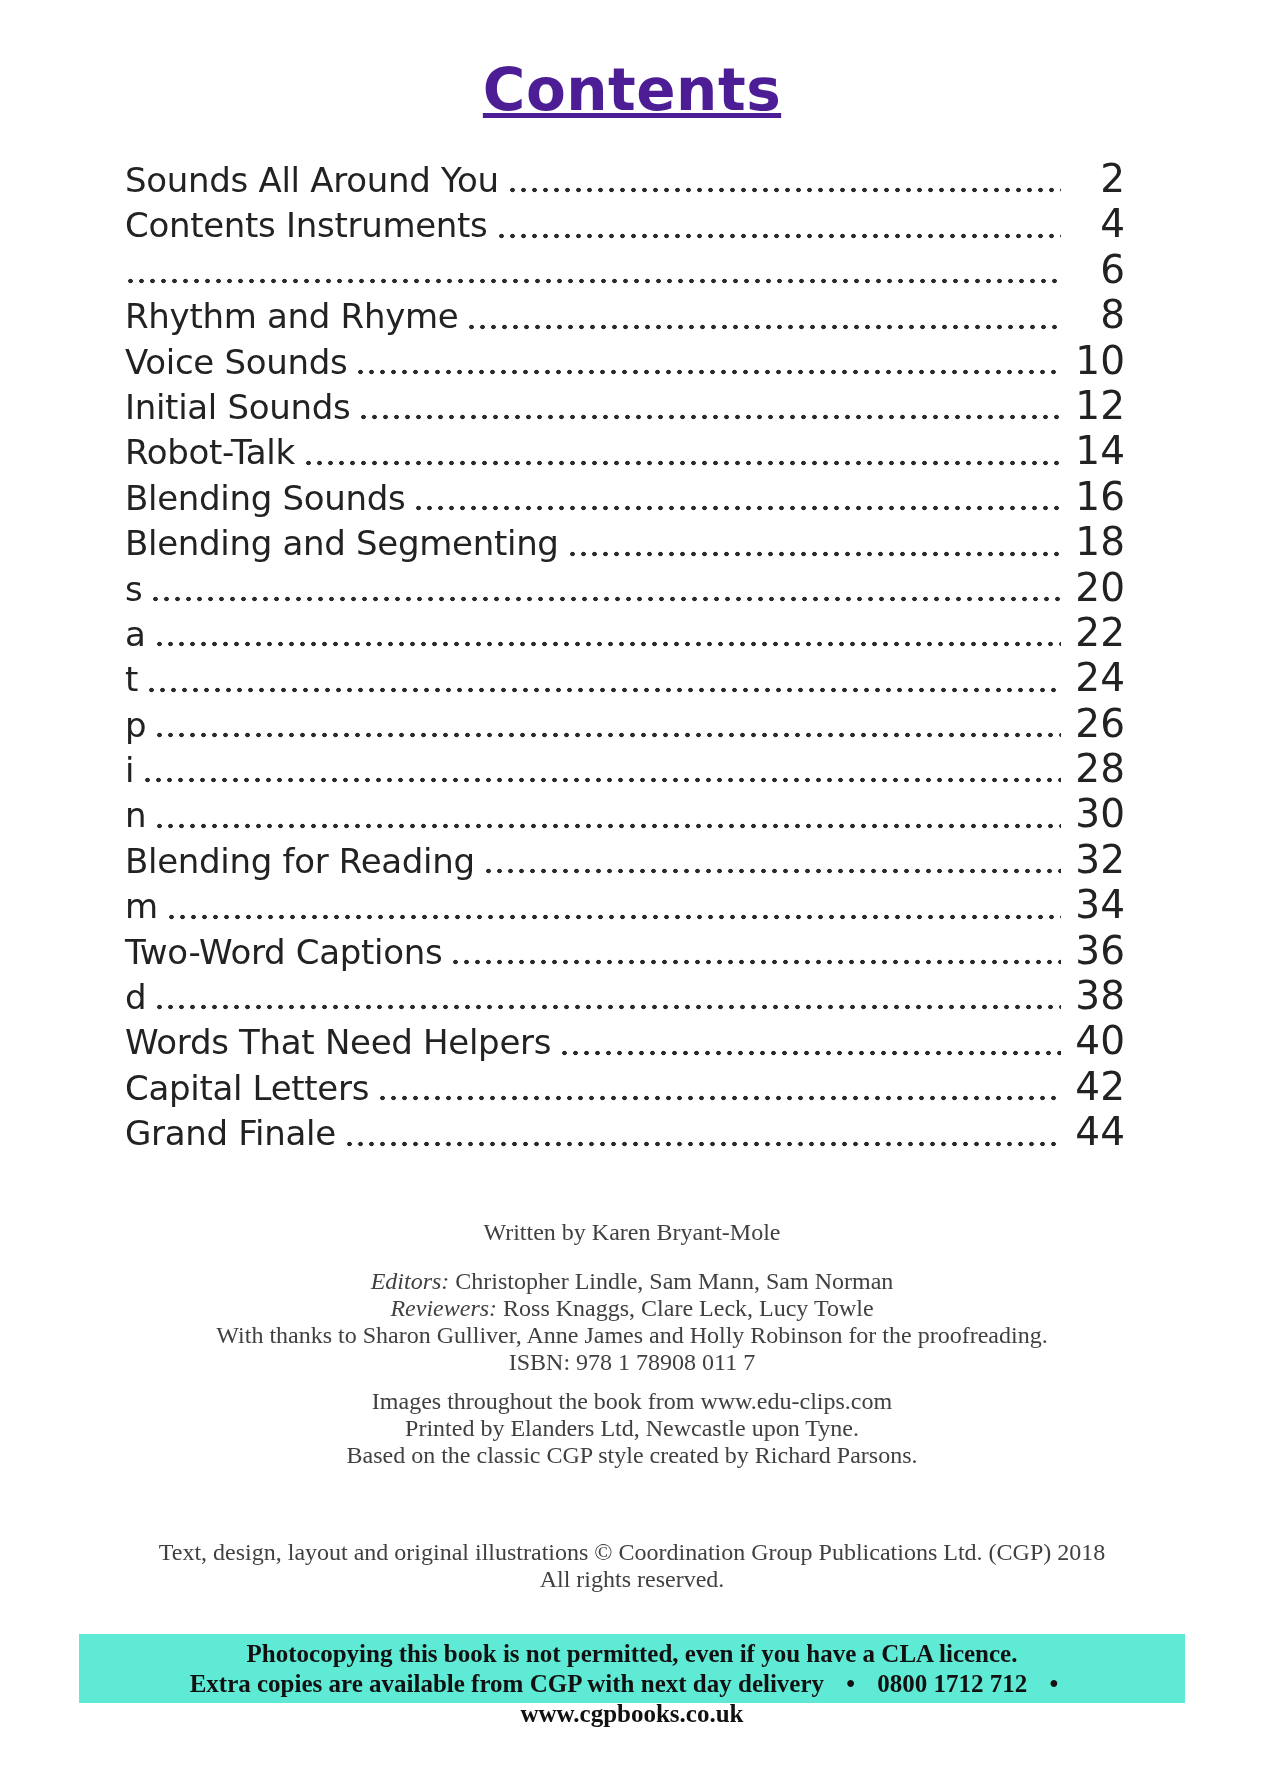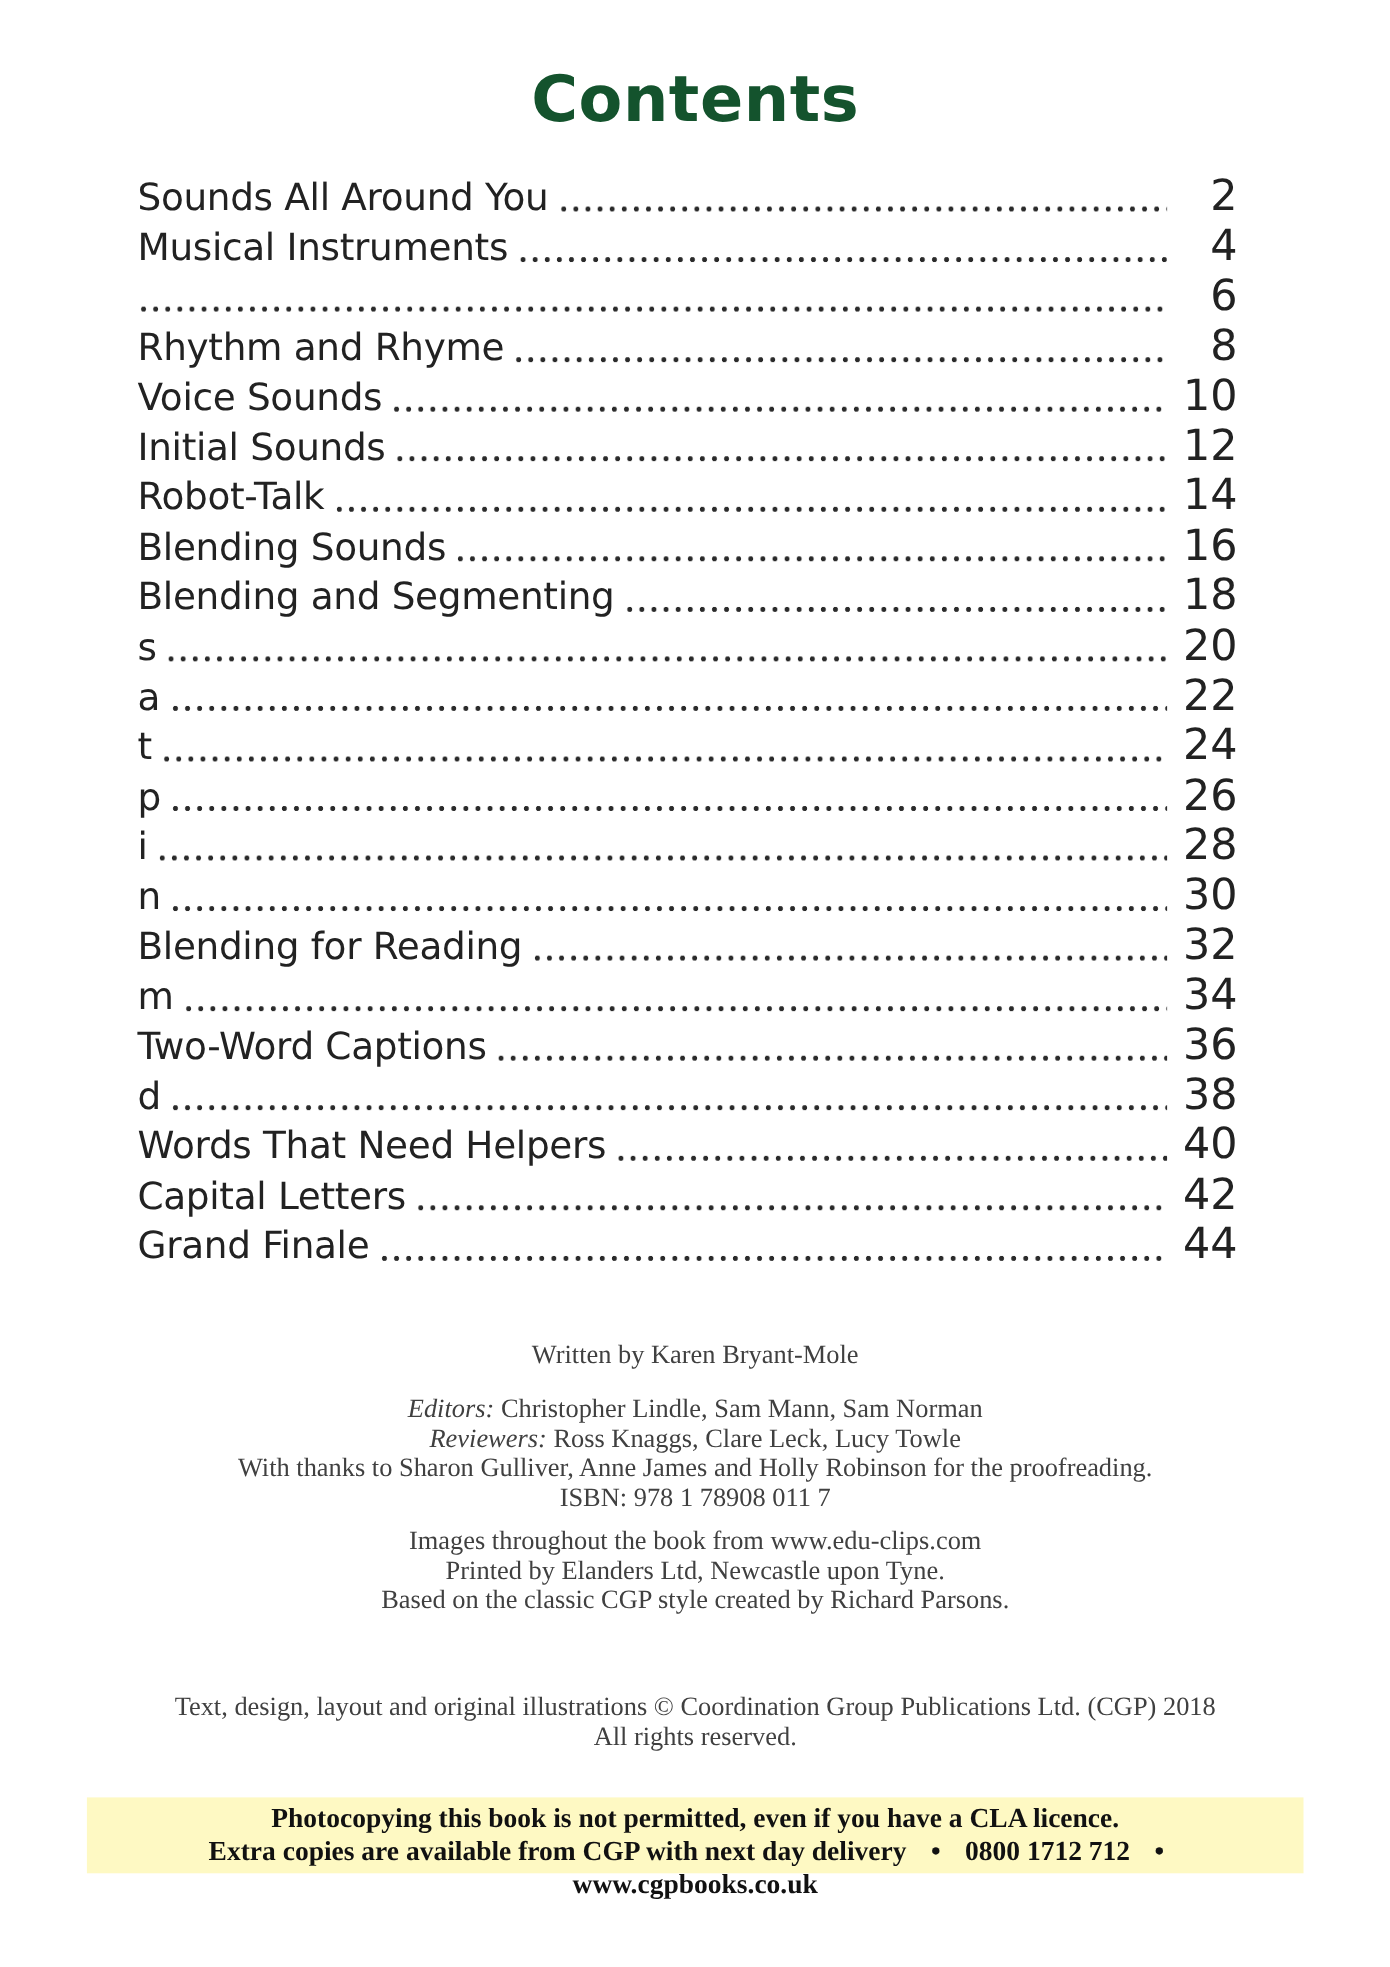--- a/index.html
+++ b/index.html
@@ -12,22 +12,23 @@
     font-family: "DejaVu Sans", sans-serif;
     color: #1d1d1d;
   }
   .title {
     margin: 0;
     padding-top: 56px;
     text-align: center;
     font-size: 58px;
     font-weight: 700;
     letter-spacing: 0.5px;
-    color: #14532d;
+    color: #4c1d95;
     font-family: "DejaVu Sans", sans-serif;
+    text-decoration: underline;
   }
   .toc {
     margin: 34px 0 0 125px;
     width: 1000px;
     text-align: right;
   }
   .toc-row {
     display: flex;
     align-items: stretch;
     height: 45.4px;
@@ -96,21 +97,21 @@
   <h1 class="title">Contents</h1>
 
   <div class="toc">
     <div class="toc-row">
       <span class="toc-label">Sounds All Around You</span>
       <span class="toc-dots"></span>
       <span class="toc-num">2</span>
     </div>
 
     <div class="toc-row">
-      <span class="toc-label">Musical Instruments</span>
+      <span class="toc-label">Contents Instruments</span>
       <span class="toc-dots"></span>
       <span class="toc-num">4</span>
     </div>
 
     <div class="toc-row">
       <span class="toc-dots"></span>
       <span class="toc-num">6</span>
     </div>
 
     <div class="toc-row">
@@ -249,21 +250,21 @@
       <div>Printed by Elanders Ltd, Newcastle upon Tyne.</div>
       <div>Based on the classic CGP style created by Richard Parsons.</div>
     </div>
 
     <div class="block copyright-block">
       <div>Text, design, layout and original illustrations ©  Coordination Group Publications Ltd. (CGP) 2018</div>
       <div>All rights reserved.</div>
     </div>
   </div>
 
-  <div class="footer-bar" style="background: #fef9c3;">
+  <div class="footer-bar" style="background: #5eead4;">
     <div>Photocopying this book is not permitted, even if you have a CLA licence.</div>
     <div>
       <span>Extra copies are available from CGP with next day delivery</span>
       <span class="sep">•</span>
       <span>0800 1712 712</span>
       <span class="sep">•</span>
       <span>www.cgpbooks.co.uk</span>
     </div>
   </div>
 

